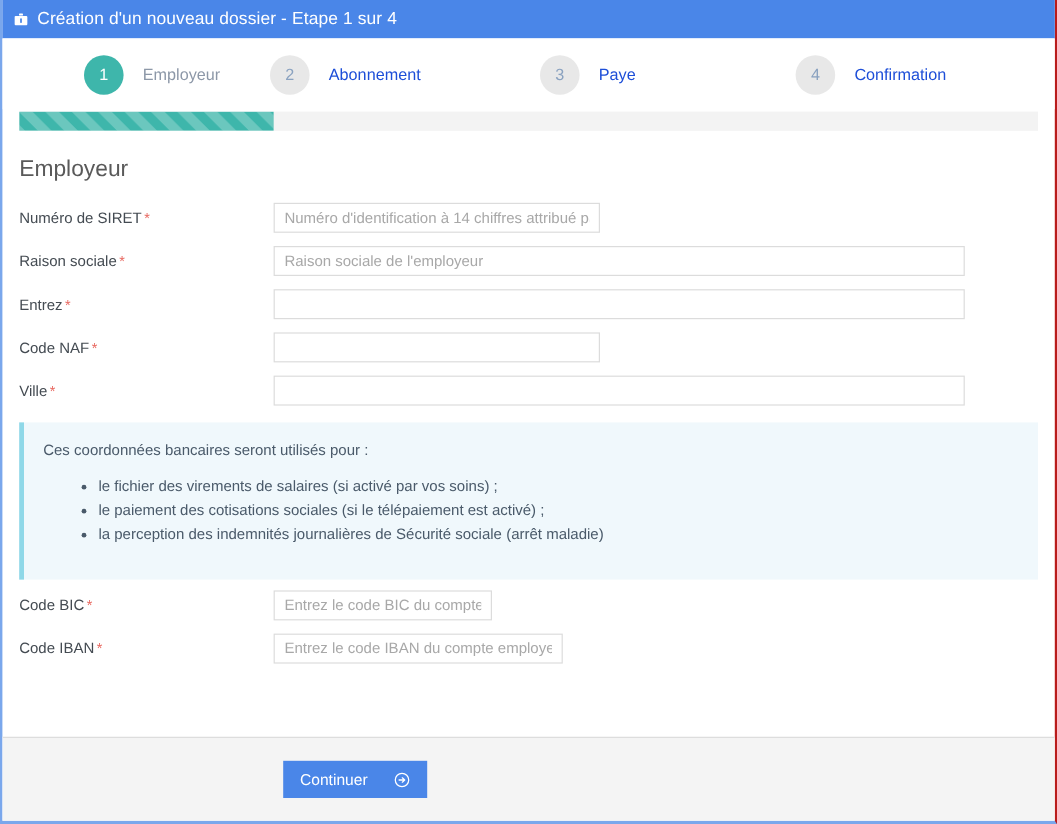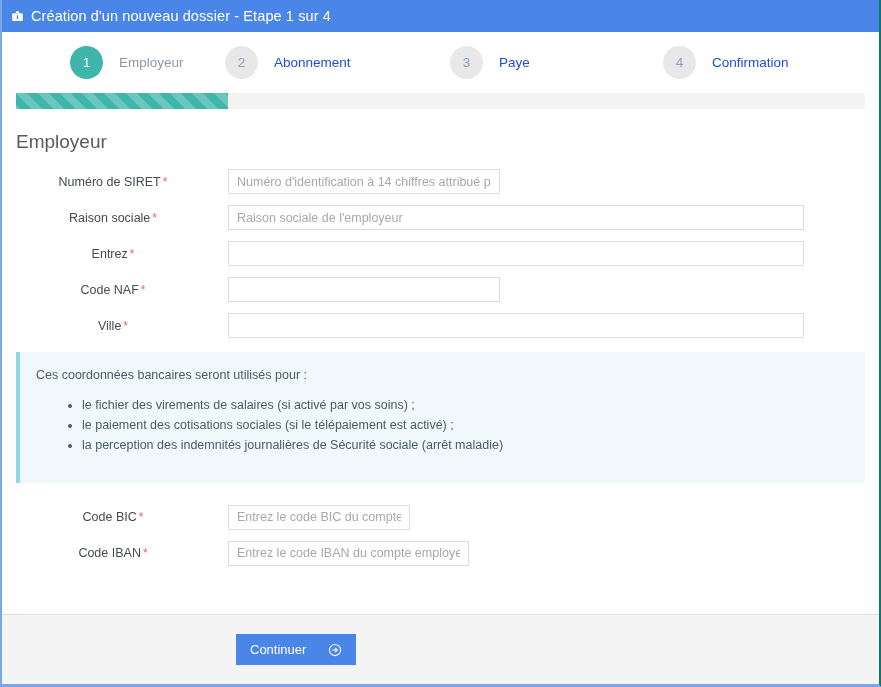--- a/index.html
+++ b/index.html
@@ -11,21 +11,21 @@
     font-family: "Liberation Sans", sans-serif;
     -webkit-font-smoothing: antialiased;
   }
   .window {
     width: 881px;
     height: 687px;
     box-sizing: border-box;
     position: relative;
     background: #ffffff;
     border-left: 2px solid #7aa7ec;
-    border-right: 2px solid #0f766e;
+    border-right: 2px solid #b91c1c;
     border-bottom: 3px solid #7aa7ec;
     overflow: hidden;
   }
   
   .titlebar {
     height: 32px;
     background: #4a86e8;
     color: #ffffff;
     display: flex;
     align-items: center;
@@ -115,21 +115,21 @@
     font-weight: normal;
     margin: 22px 0 16px 0;
   }
   .form-row {
     display: flex;
     align-items: center;
     margin-bottom: 11px;
   }
   .form-label {
     width: 200px;
-    text-align: center;
+    text-align: left;
     font-size: 12.5px;
     color: #444b52;
     padding-right: 6px;
     box-sizing: border-box;
     white-space: nowrap;
     flex: none;
   }
   .req {
     color: #e8675f;
     font-size: 12px;
@@ -167,21 +167,21 @@
     font-size: 12.5px;
     line-height: 1.45;
   }
   .infobox p { margin: 0 0 8px 0; }
   .infobox ul {
     margin: 12px;
     padding-left: 34px;
     list-style-type: disc;
   }
   .infobox li { margin: 2px 0; }
-  .bank-fields { margin-top: 22px; }
+  .bank-fields { margin-top: 9px; }
   
   .footer {
     position: absolute;
     left: 0;
     right: 0;
     bottom: 0;
     height: 70px;
     background: #f4f4f4;
     border-top: 1px solid #dddddd;
     display: flex;

